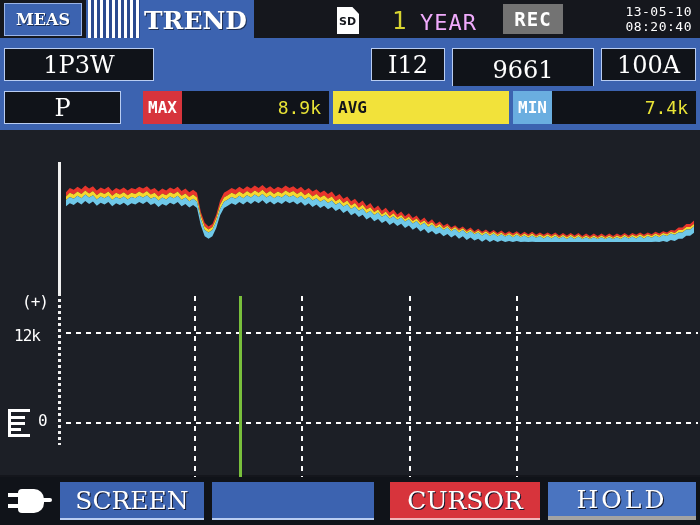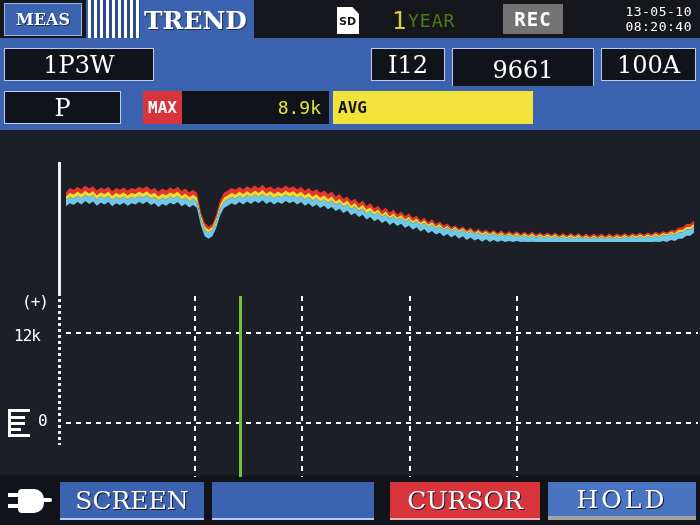--- a/index.html
+++ b/index.html
@@ -28,21 +28,21 @@
   .tab-trend .lbl{color:#ffffff;font-size:25px;margin-left:4px;
     font-family:"DejaVu Serif",serif;font-weight:bold;text-shadow:1px 1px 0 #1b2d52;}
 
   .sd-icon{position:absolute;left:337px;top:7px;width:22px;height:27px;}
   .sd-icon .body{position:absolute;inset:0;background:#ffffff;
     clip-path:polygon(0 0,70% 0,100% 26%,100% 100%,0 100%);}
   .sd-icon .txt{position:absolute;left:2px;top:8px;width:20px;
     font-size:11px;color:#15171d;font-weight:bold;font-family:"DejaVu Sans",sans-serif;}
 
   .hdr-num{position:absolute;left:392px;top:7px;color:#d8d531;font-size:24px;}
-  .hdr-year{position:absolute;left:408px;top:10px;color:#4d7c0f;font-size:18px;letter-spacing:1px;}
+  .hdr-year{position:absolute;left:420px;top:10px;color:#f0abfc;font-size:22px;letter-spacing:1px;}
   .rec-badge{position:absolute;left:503px;top:4px;width:60px;height:30px;background:#737373;
     display:flex;align-items:center;justify-content:center;}
   .rec-badge span{color:#ffffff;font-size:19px;font-weight:bold;letter-spacing:1px;}
 
   .clock{position:absolute;right:8px;top:4px;text-align:right;color:#ffffff;
     font-size:13px;line-height:15px;letter-spacing:0.5px;}
 
   
   .row2{position:absolute;left:0;top:42px;width:700px;height:44px;background:#3c63b0;}
   .field{position:absolute;background:#101319;border:1px solid #b9cdf2;box-sizing:border-box;
@@ -57,21 +57,21 @@
   .row3{position:absolute;left:0;top:86px;width:700px;height:44px;background:#3c63b0;}
   .f-param{left:4px;top:5px;width:117px;height:33px;font-size:24px;font-family:"DejaVu Serif",serif;}
 
   .stat{position:absolute;top:5px;height:33px;display:flex;align-items:stretch;box-sizing:border-box;}
   .stat .tag{display:flex;align-items:center;justify-content:center;
     font-size:16px;font-weight:bold;letter-spacing:0px;padding:0 5px;}
   .stat .num{flex:1;background:#101319;display:flex;align-items:center;justify-content:flex-end;
     color:#e9e436;font-size:18px;padding-right:8px;font-family:"DejaVu Sans Mono",monospace;}
   .stat-max{left:143px;width:186px;background:#d7343c;}
   .stat-max .tag{color:#ffffff;}
-  .stat-avg{left:333px;width:200px;background:#f2e23a;}
+  .stat-avg{left:333px;width:176px;background:#f2e23a;}
   .stat-avg .tag{color:#12141a;}
   .stat-min{left:513px;width:183px;background:#6aaee0;}
   .stat-min .tag{color:#ffffff;}
 
   
   .graph{position:absolute;left:0;top:130px;width:700px;height:345px;background:#1c1f26;}
 
   .ylab{position:absolute;color:#ffffff;font-size:16px;letter-spacing:-1px;
     font-family:"DejaVu Sans Mono",monospace;}
   .y-plus {left:22px;top:162px;}
@@ -163,20 +163,24 @@
 
     <div class="stat stat-max">
       <div class="tag">MAX</div>
       <div class="num">8.9k</div>
     </div>
 
     <div class="stat stat-avg">
       <div class="tag">AVG</div>
     </div>
 
+    <div class="stat stat-min">
+      <div class="tag">MIN</div>
+      <div class="num">7.4k</div>
+    </div>
   </div>
 
   <div class="graph">
 
     <div class="ylab y-plus">(+)</div>
     <div class="ylab y-top">12k</div>
     <div class="ylab y-zero">0</div>
     <div class="ylab y-bot">12k</div>
 
     <div class="scaleicon">

